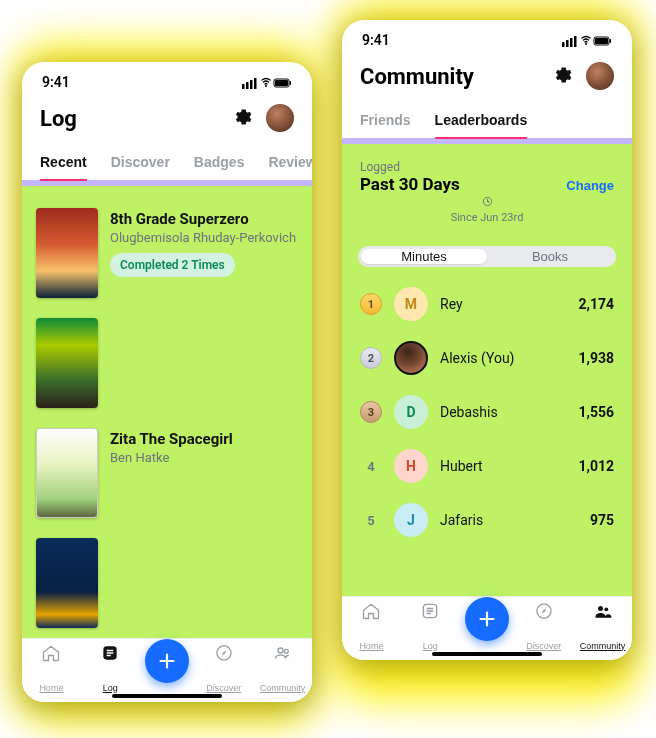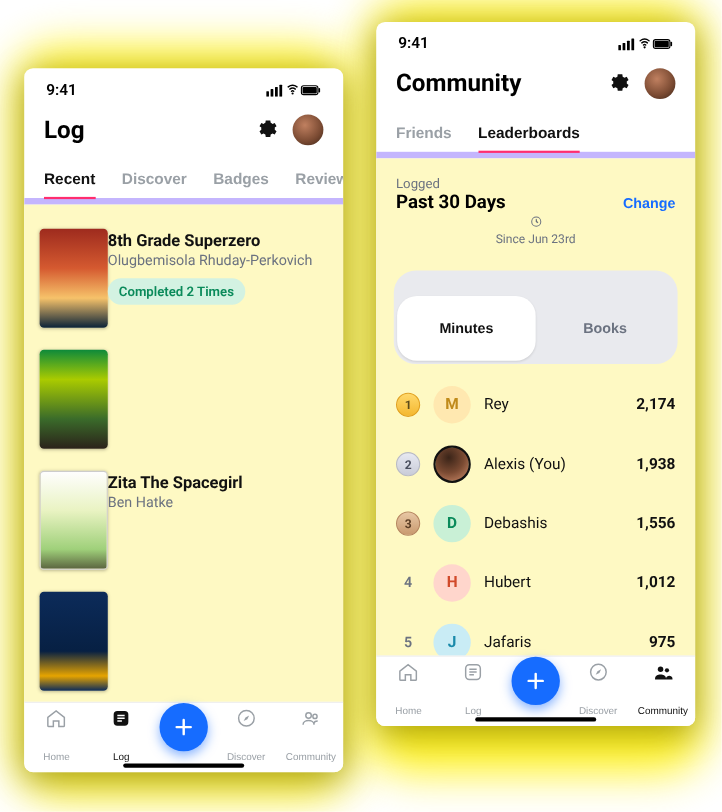--- a/index.html
+++ b/index.html
@@ -19,21 +19,21 @@
     opacity: 0.9;
     z-index: 0;
   }
   .glow.left { left: 12px; top: 44px; width: 310px; height: 680px; }
   .glow.right { left: 332px; top: 2px; width: 310px; height: 700px; }
   .phone {
     position: absolute;
     width: 290px;
     height: 640px;
     background: #fff;
-    border-radius: 8px;
+    border-radius: 22px;
     box-shadow: 0 6px 30px rgba(0,0,0,0.35);
     overflow: hidden;
     z-index: 2;
   }
   .phone.left { left: 22px; top: 62px; z-index: 3; }
   .phone.right { left: 342px; top: 20px; }
   .status-bar {
     display: flex;
     justify-content: space-between;
     align-items: center;
@@ -74,28 +74,29 @@
   }
   .tab.active { color: #111; }
   .tab.active::after {
     content: '';
     position: absolute;
     left: 12px; right: 12px; bottom: -1px;
     height: 2px;
     background: #ff2d6f;
   }
   .content {
-    background: #fef9c3;
+    background: #bef264;
     height: calc(100% - 155px);
     overflow: hidden;
     padding: 12px 14px;
   }
   
   .log-item {
     display: flex;
+    gap: 12px;
     padding: 10px 0;
   }
   .book-cover {
     width: 62px; height: 90px;
     border-radius: 4px;
     flex: 0 0 62px;
     box-shadow: 0 1px 3px rgba(0,0,0,.25);
   }
   .cover1 { background: linear-gradient(180deg,#9e2b1e 0%,#d55a30 40%,#f6c26a 70%,#0a2238 100%); }
   .cover2 { background: linear-gradient(180deg,#0e8a3a 0%,#aacb00 30%,#3a6b2a 70%,#2b221a 100%); }
@@ -127,20 +128,21 @@
     display: flex;
     justify-content: space-around;
     align-items: center;
     padding-bottom: 6px;
   }
   .nav-btn {
     background: none; border: none; cursor: pointer;
     display: flex; flex-direction: column; align-items: center; gap: 20px;
     font-size: 9px; color: #9aa0a6;
     width: 48px;
+    text-decoration: underline;
   }
   .nav-btn.active { color: #111; }
   .nav-btn svg { width: 20px; height: 20px; }
   .fab {
     width: 44px; height: 44px;
     background: #166cff;
     border-radius: 50%;
     border: none;
     display: flex; align-items: center; justify-content: center;
     color: #fff;
@@ -162,29 +164,28 @@
   .since-row { font-size: 11px; color: #6b7280; display:flex; align-items:center; gap:4px; margin-top:2px;flex-direction:column;}
   .seg-control {
     display: flex;
     background: #e9eaee;
     border-radius: 20px;
     padding: 3px;
     margin: 12px 2px 10px 2px;
   }
   .seg-btn {
     flex: 1;
-    padding: 22px 0;
+    padding: 0 0;
     font-size: 13px;
-    font-weight: 700;
+    font-weight: 400;
     color: #6b7280;
     background: none;
     border: none;
     border-radius: 18px;
     cursor: pointer;
-    margin-top: 20px;
   }
   .seg-btn.active { background: #fff; color: #111; box-shadow: 0 1px 2px rgba(0,0,0,.1);}
   .lb-row {
     display: flex;
     align-items: center;
     gap: 12px;
     padding: 10px 4px;
   }
   .rank-badge {
     width: 22px; height: 22px; border-radius: 50%;

